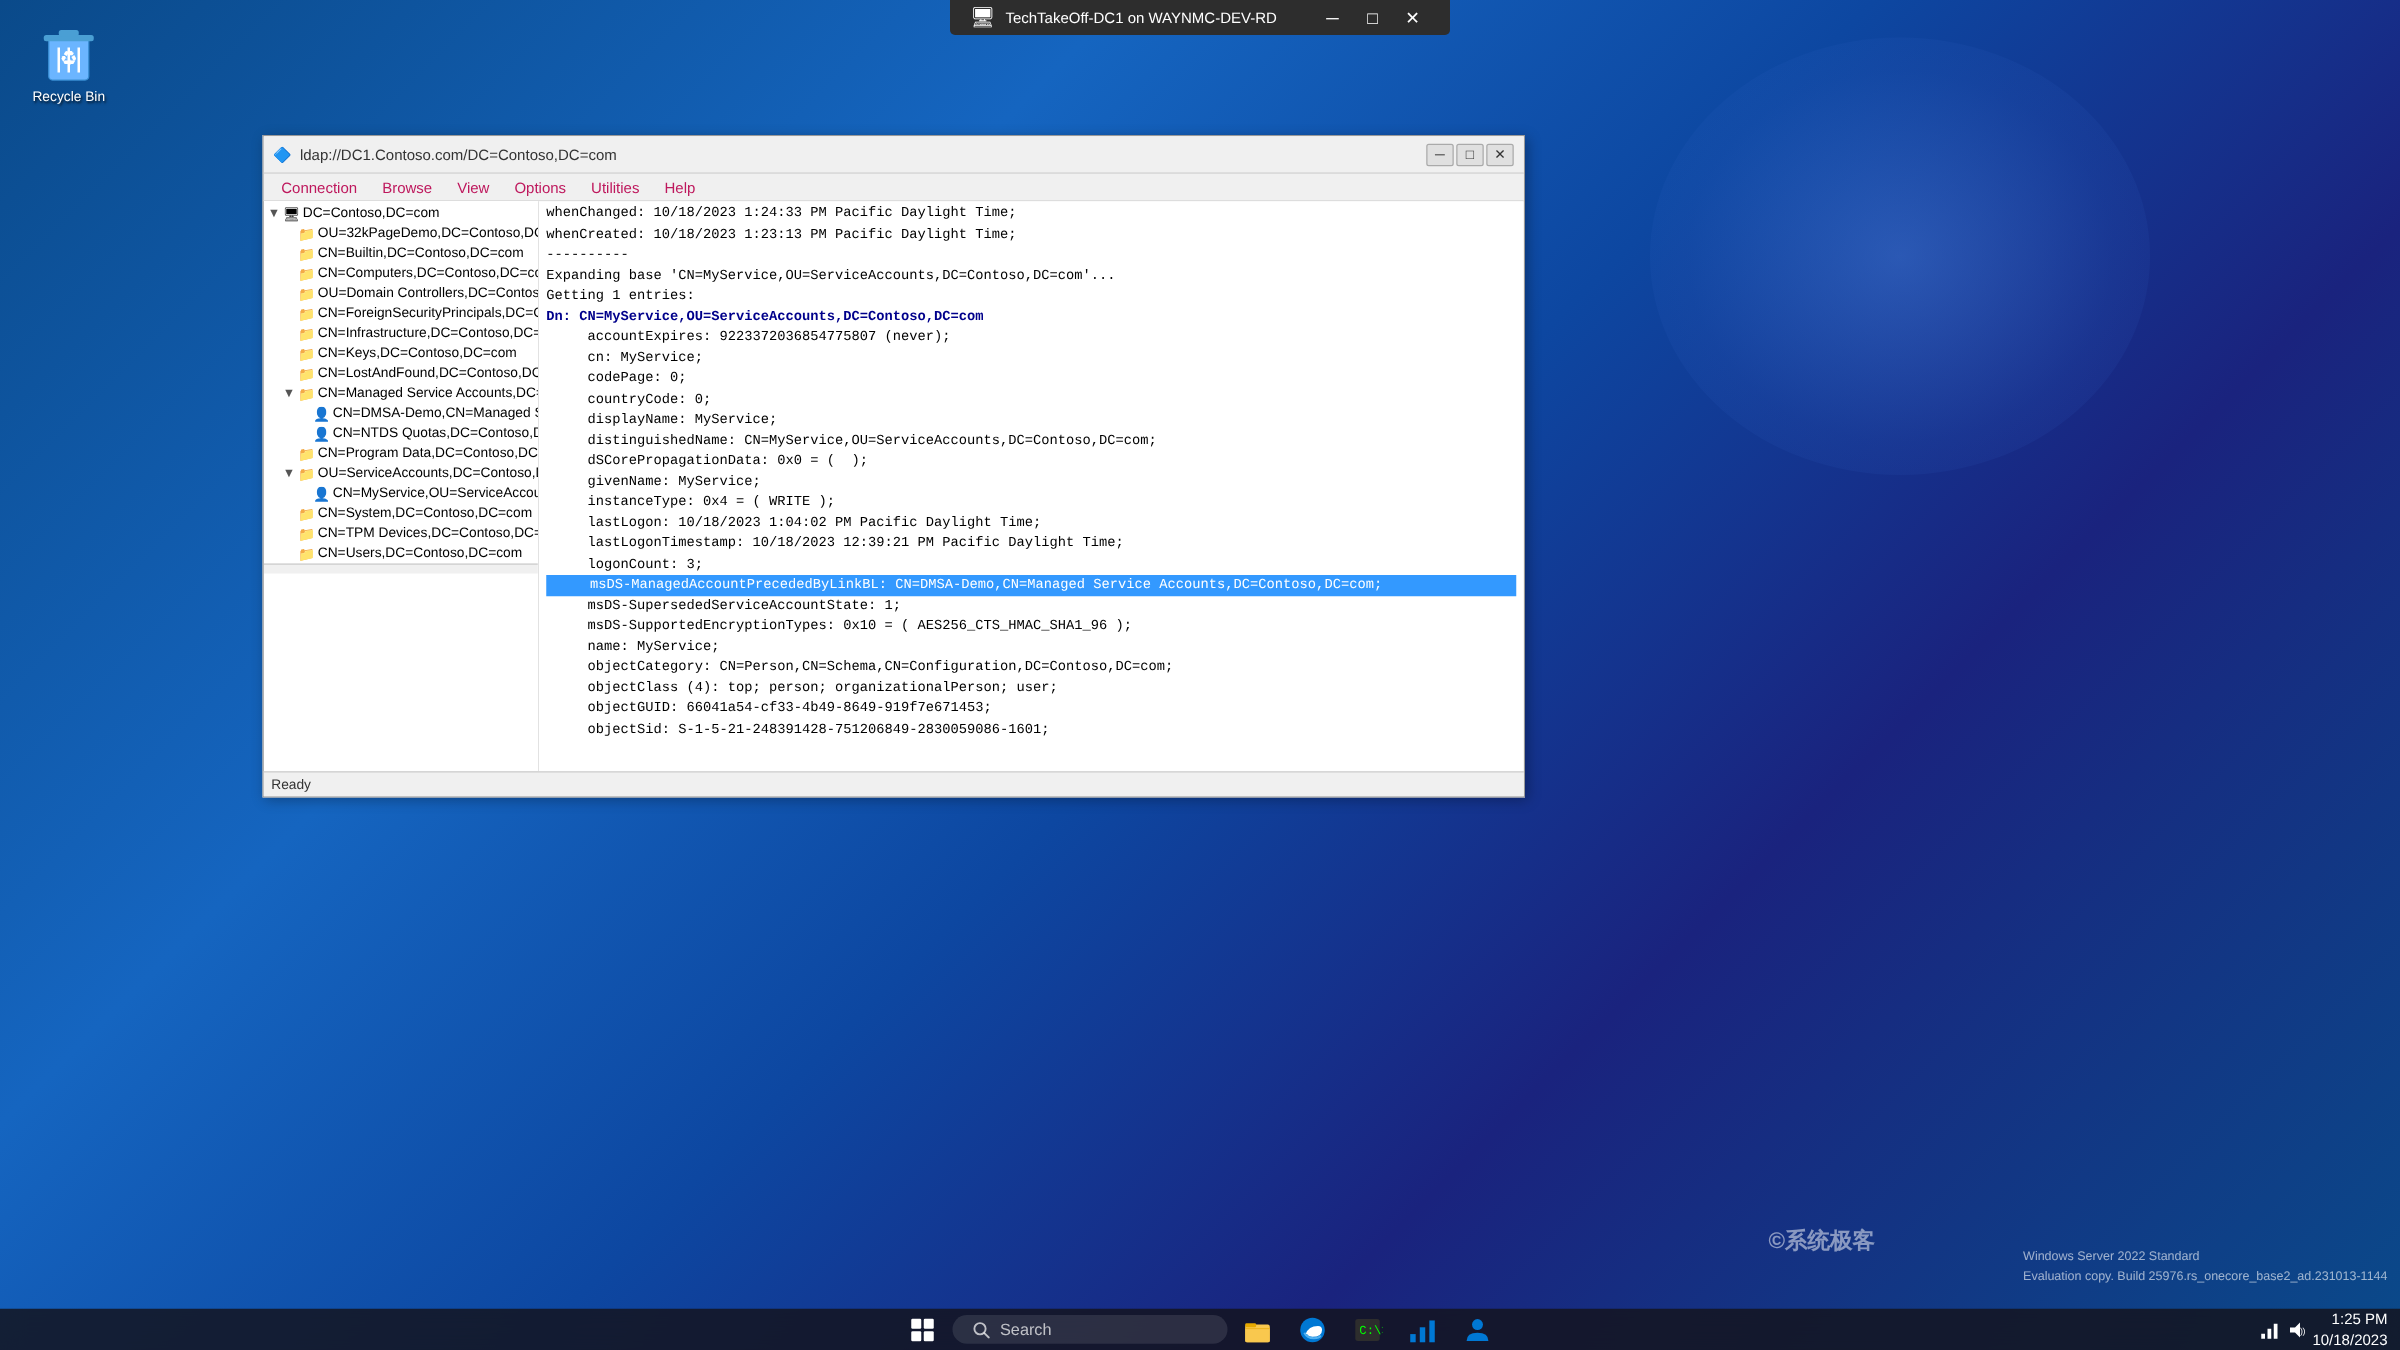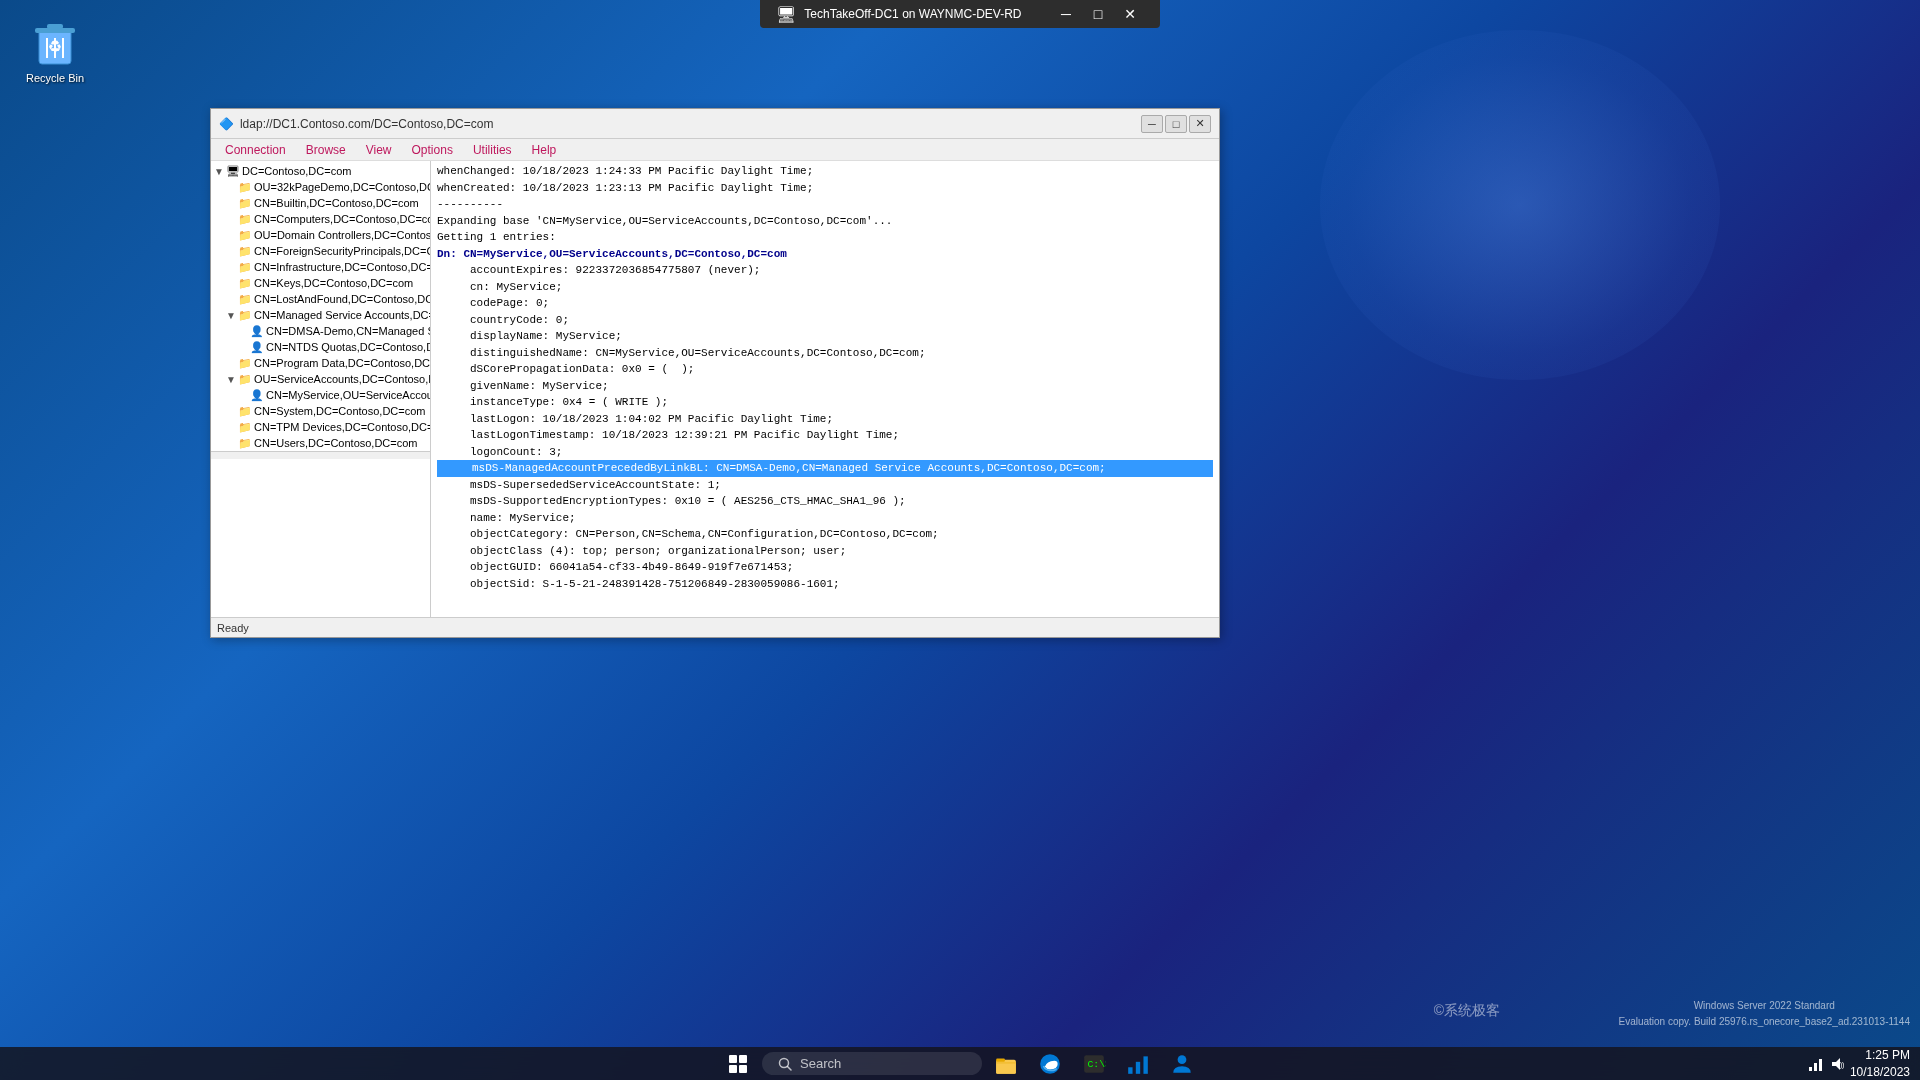--- a/index.html
+++ b/index.html
@@ -334,21 +334,21 @@
       cursor: pointer;
       border-radius: 6px;
     }
 
     .bottom-info {
       position: absolute;
       bottom: 50px;
       right: 10px;
       color: rgba(255,255,255,0.6);
       font-size: 10px;
-      text-align: center;
+      text-align: left;
       line-height: 1.6;
     }
 
   </style>
 </head>
 <body>
 
 <div class="desktop">
   <div class="bg-circle"></div>
 
@@ -529,21 +529,21 @@
           <div class="content-line">     objectSid: S-1-5-21-248391428-751206849-2830059086-1601;</div>
           <div class="content-line"></div>
         </div>
     </div>
 
     <div class="status-bar">
       <span>Ready</span>
     </div>
   </div>
 
-  <div style="position:absolute; bottom: 60px; right: 420px; color: rgba(255,255,255,0.5); font-size: 14px; pointer-events: none;">
+  <div style="position:absolute; bottom: 76px; right: 420px; color: rgba(255,255,255,0.5); font-size: 18px; pointer-events: none; font-weight: bold;">
     <span>©系统极客</span>
   </div>
 
   <div class="bottom-info">
     <div>Windows Server 2022 Standard</div>
     <div>Evaluation copy. Build 25976.rs_onecore_base2_ad.231013-1144</div>
   </div>
 
   <div class="taskbar">
 

